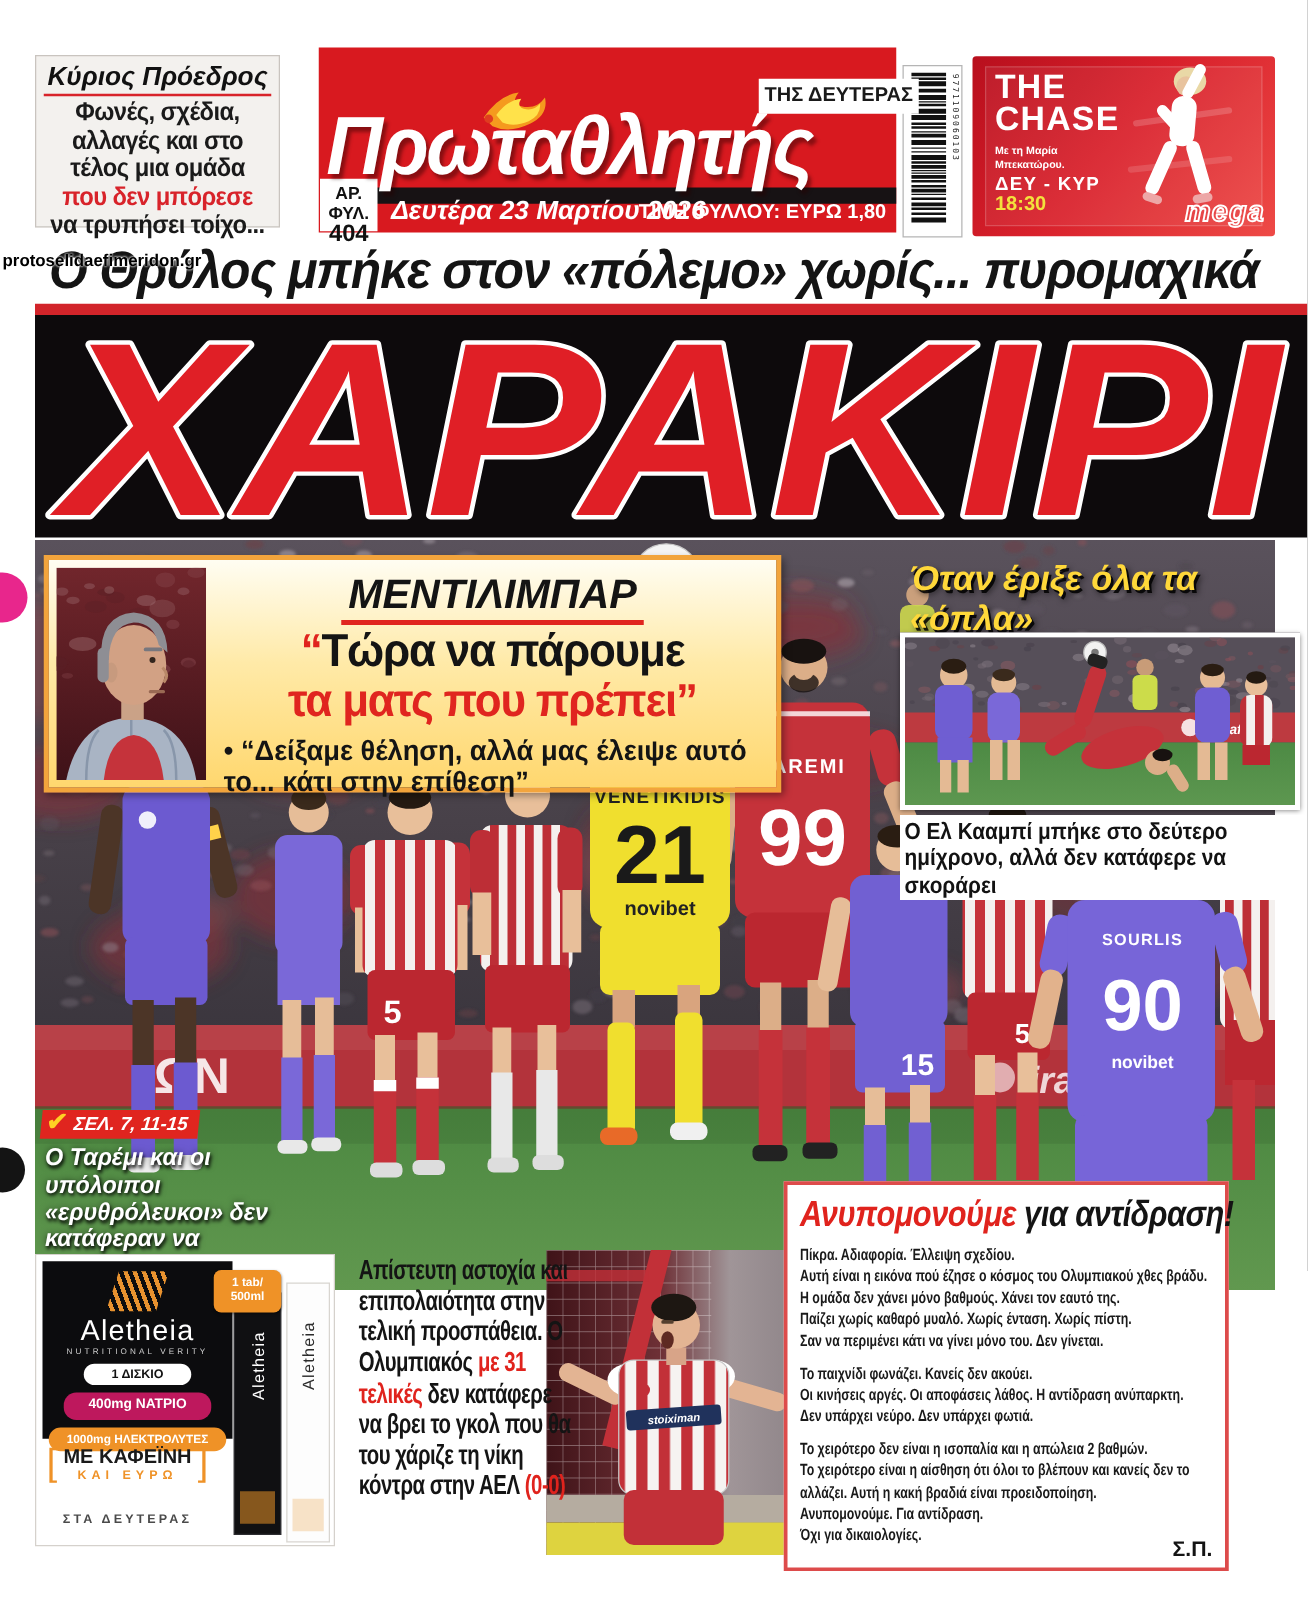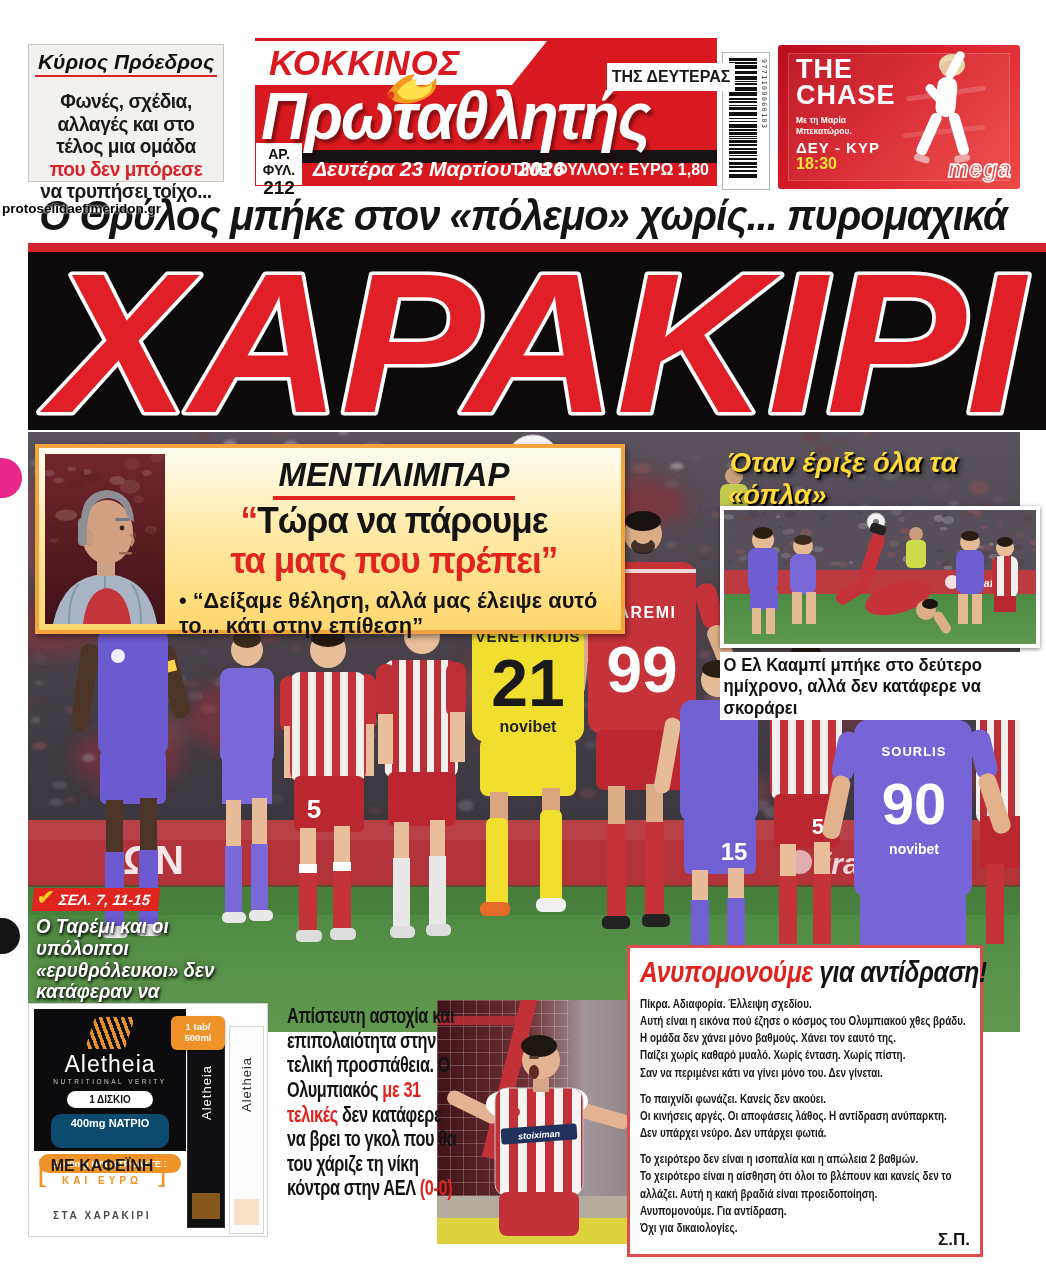--- a/index.html
+++ b/index.html
@@ -3,21 +3,21 @@
 <meta charset="utf-8">
 <style>
   *{margin:0;padding:0;box-sizing:border-box}
   body{background:#888;font-family:"Liberation Sans",sans-serif}
   .page{position:relative;width:1046px;height:1280px;background:#fff;margin:0 auto;overflow:hidden;font-family:"Liberation Sans",sans-serif}
   .abs{position:absolute}
   .red{color:#e0231d}
 
   
   .kicker{left:28px;top:44px;width:196px;height:138px;background:#f3f1ee;border:1px solid #c9c4bf;text-align:center;padding-top:5px}
-  .kicker-title{display:inline-block;font-style:italic;font-weight:900;font-size:21px;color:#111;border-bottom:2.5px solid #d8232a;padding:0 3px 1px;margin-bottom:13px}
+  .kicker-title{display:inline-block;font-style:italic;font-weight:900;font-size:21px;color:#111;border-bottom:2.5px solid #d8232a;padding:0 3px 1px;margin-bottom:2px}
   .kicker-line{font-weight:900;font-size:20.5px;line-height:1.1;letter-spacing:-.5px;color:#1a1a1a;transform:scaleX(.93)}
   .kicker-line.red{color:#d8232a}
 
   .logo-box{left:255px;top:38px;width:462px;height:148px;background:#d8191f}
   .logo-tab{position:absolute;left:0;top:3px;width:292px;height:44px;background:#fff;clip-path:polygon(0 0,100% 0,88% 100%,0 100%);line-height:44px;padding-left:14px;font-style:italic;font-weight:900;font-size:35px;letter-spacing:1px;color:#d8191f}
   .edition-tab{position:absolute;left:352px;top:25px;width:128px;height:28px;background:#fff;color:#1a1a1a;font-weight:900;font-size:16px;text-align:center;line-height:28px;z-index:4}
   .logo-name{position:absolute;left:6px;top:40px;font-style:italic;font-weight:900;font-size:66px;letter-spacing:-2px;color:#fff;text-shadow:3px 4px 3px rgba(40,0,0,.45);transform:scaleX(.96);transform-origin:left top;z-index:3}
   .logo-strip{position:absolute;left:46px;top:112px;width:416px;height:13px;background:#171214;z-index:1}
   .issue-tab{position:absolute;left:1px;top:105px;width:46px;height:42px;background:#fff;color:#111;text-align:center;z-index:2}
   .issue-label{font-weight:900;font-size:14px;padding-top:3px}
@@ -69,21 +69,21 @@
   .dot-black{left:-16px;top:918px;width:36px;height:36px;border-radius:50%;background:#141414;z-index:6}
 
   
   .aletheia{left:28px;top:1003px;width:240px;height:234px;background:#fff;border:1px solid #d5d1cc;z-index:5}
   .al-black{position:absolute;left:5px;top:5px;width:152px;height:142px;background:#0c0c0e;text-align:center;color:#fff}
   .al-hatch{width:40px;height:32px;margin:8px auto 2px;background:repeating-linear-gradient(55deg,transparent 0 3px,#e8922f 3px 6px);transform:skewX(-18deg)}
   .al-name{font-weight:500;font-size:23px;letter-spacing:1px}
   .al-tag{font-weight:400;font-size:6.5px;letter-spacing:2.5px;color:#cfcfcf}
   .al-pill{margin:6px auto 0;border-radius:10px;font-weight:900}
   .al-pill.white{width:86px;height:17px;background:#fff;color:#111;font-size:10px;line-height:17px}
-  .al-pill.o1{width:118px;height:34px;background:#0c4a6e;color:#fff;font-size:11px;line-height:19px}
+  .al-pill.o1{width:118px;height:22px;background:#be185d;color:#fff;font-size:11px;line-height:19px}
   .al-pill.o2{width:142px;height:19px;background:#ef9227;color:#fff;font-size:9.5px;line-height:19px}
   .al-tab-badge{position:absolute;left:142px;top:12px;width:54px;height:34px;background:#ef9227;border-radius:6px;color:#fff;font-weight:800;font-size:9.5px;line-height:1.2;text-align:center;padding-top:5px;z-index:3;box-shadow:0 1px 2px rgba(0,0,0,.4)}
   .al-tube{position:absolute;text-align:center}
   .al-tube1{left:158px;top:30px;width:38px;height:194px;background:#101012;border:1px solid #2c2c30}
   .al-tube2{left:200px;top:22px;width:35px;height:208px;background:#fdfdfd;border:1px solid #d8d5d0}
   .al-vert{writing-mode:vertical-rl;transform:rotate(180deg);font-size:13px;letter-spacing:1px;margin-top:30px}
   .al-tube1 .al-vert{color:#fff}
   .al-tube2 .al-vert{color:#2b2b2b}
   .al-tube-band{position:absolute;left:4px;right:4px;bottom:8px;height:26px;background:rgba(232,146,39,.55)}
   .al-tube2 .al-tube-band{background:rgba(232,146,39,.25)}
@@ -117,34 +117,33 @@
   <div class="abs kicker">
     <div><span class="kicker-title">Κύριος Πρόεδρος</span></div>
     <div class="kicker-line">Φωνές, σχέδια,</div>
     <div class="kicker-line">αλλαγές και στο</div>
     <div class="kicker-line">τέλος μια ομάδα</div>
     <div class="kicker-line red">που δεν μπόρεσε</div>
     <div class="kicker-line">να τρυπήσει τοίχο...</div>
   </div>
 
   <div class="abs logo-box">
-    <div class="logo-tab">ΚΟΚΚΙΝΟΣ</div>
     <div class="edition-tab">ΤΗΣ ΔΕΥΤΕΡΑΣ</div>
     <div class="logo-name">Πρωταθλητής</div>
     <div class="flame">
       <svg width="70" height="44" viewBox="0 0 70 44">
         <path d="M4 32 q12 -18 28 -20 q-7 9 2 11 q12 3 19 -7 q3 14 -12 21 q-17 8 -30 2z" fill="#f59a1e"></path>
         <path d="M14 30 q9 -12 20 -13 q-4 6 2 8 q8 2 13 -4 q1 9 -9 14 q-12 5 -21 1z" fill="#ffe24a"></path>
         <circle cx="8" cy="33" r="3.5" fill="#e03c20"></circle>
       </svg>
     </div>
     <div class="logo-strip"></div>
     <div class="issue-tab">
       <div class="issue-label">ΑΡ. ΦΥΛ.</div>
-      <div class="issue-num">212</div>
+      <div class="issue-num">404</div>
     </div>
     <div class="logo-date">Δευτέρα 23 Μαρτίου 2026</div>
     <div class="logo-price">ΤΙΜΗ ΦΥΛΛΟΥ: ΕΥΡΩ 1,80</div>
   </div>
 
   <div class="abs barcode">
     <div class="barcode-bars">
         <div style="height: 3px; margin-bottom: 1px;"></div>
         <div style="height: 2px; margin-bottom: 1px;"></div>
         <div style="height: 4px; margin-bottom: 2px;"></div>
@@ -1024,21 +1023,21 @@
     <div class="al-tube al-tube1"><span class="al-vert">Aletheia</span><div class="al-tube-band"></div></div>
     <div class="al-tube al-tube2"><span class="al-vert">Aletheia</span><div class="al-tube-band"></div></div>
     <div class="al-bracket">
       <span class="al-bk">[</span>
       <span class="al-bk-mid">
         <div class="al-bk-l1">ΜΕ ΚΑΦΕΪΝΗ</div>
         <div class="al-bk-l2">ΚΑΙ ΕΥΡΩ</div>
       </span>
       <span class="al-bk">]</span>
     </div>
-    <div class="al-footer">ΣΤΑ ΧΑΡΑΚΙΡΙ</div>
+    <div class="al-footer">ΣΤΑ ΔΕΥΤΕΡΑΣ</div>
   </div>
 
   <div class="abs bottom-article"><span>Απίστευτη αστοχία και επιπολαιότητα στην τελική προσπάθεια. Ο Ολυμπιακός </span><span class="red">με 31 τελικές</span><span> δεν κατάφερε να βρει το γκολ που θα του χάριζε τη νίκη κόντρα στην ΑΕΛ </span><span class="red">(0-0)</span></div>
 
   <div class="abs bottom-photo">
     <svg width="204" height="244" viewBox="0 0 204 244">
       <defs>
         <linearGradient id="botBg" x1="0" y1="0" x2="1" y2="0">
           <stop offset="0" stop-color="#3f1318"></stop>
             <stop offset=".45" stop-color="#6e3036"></stop>

